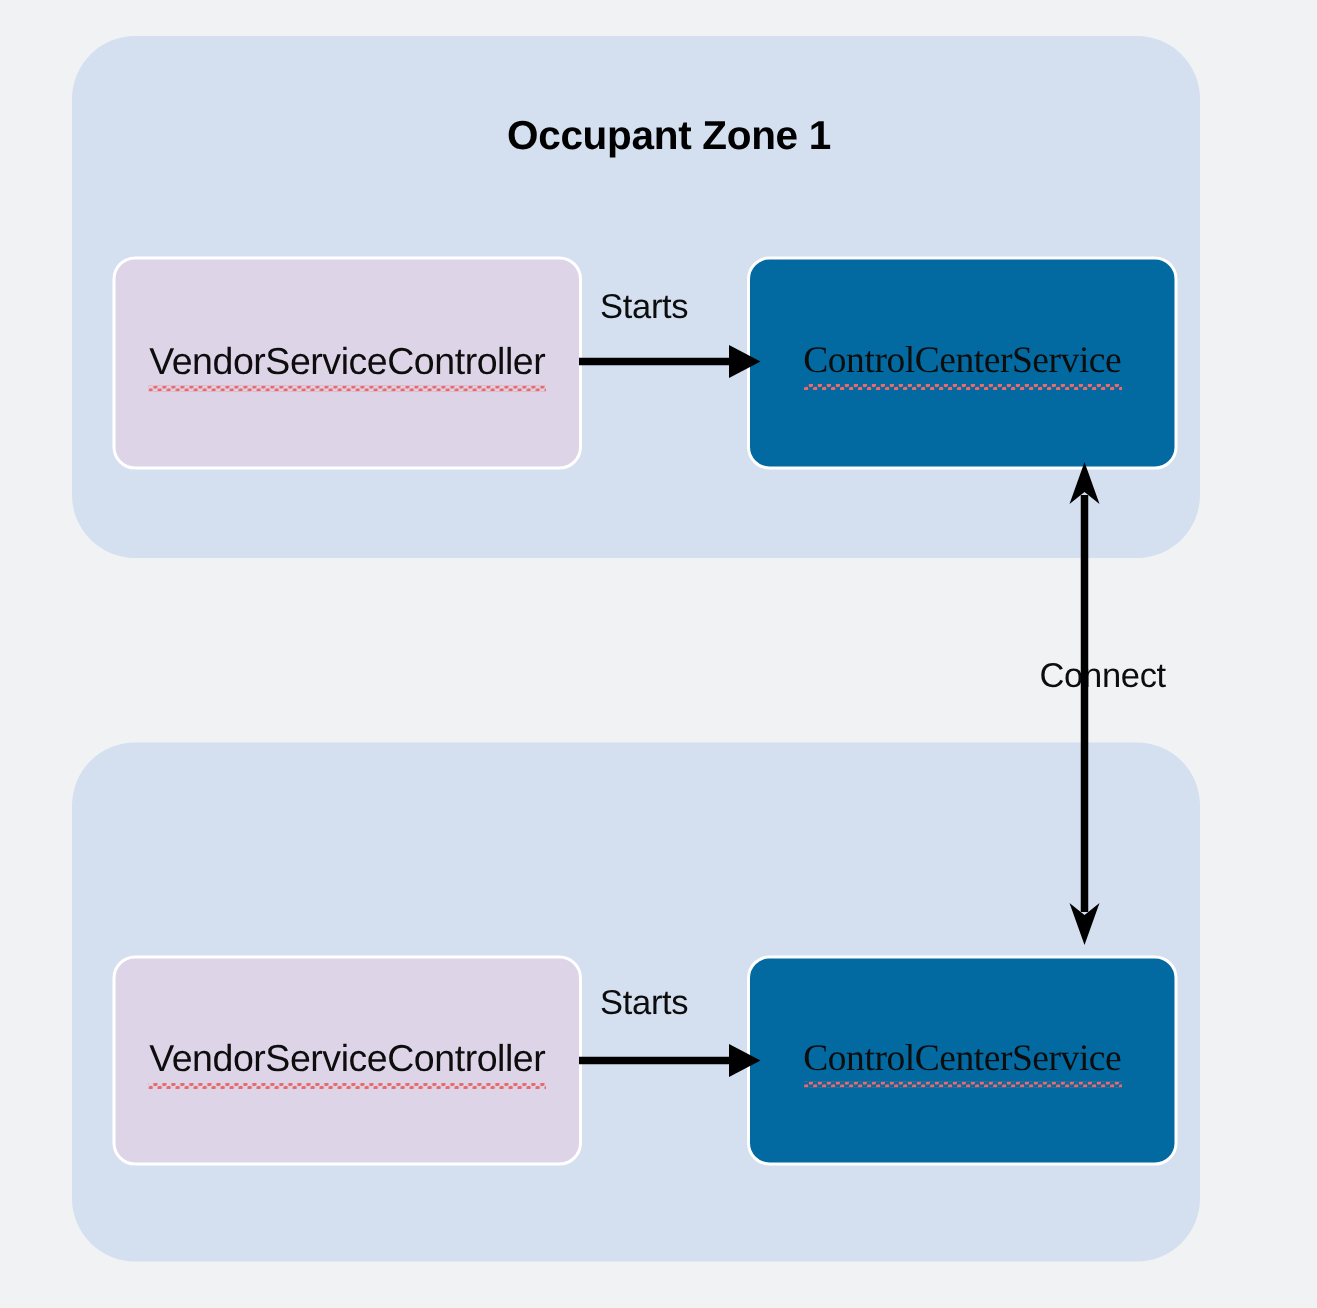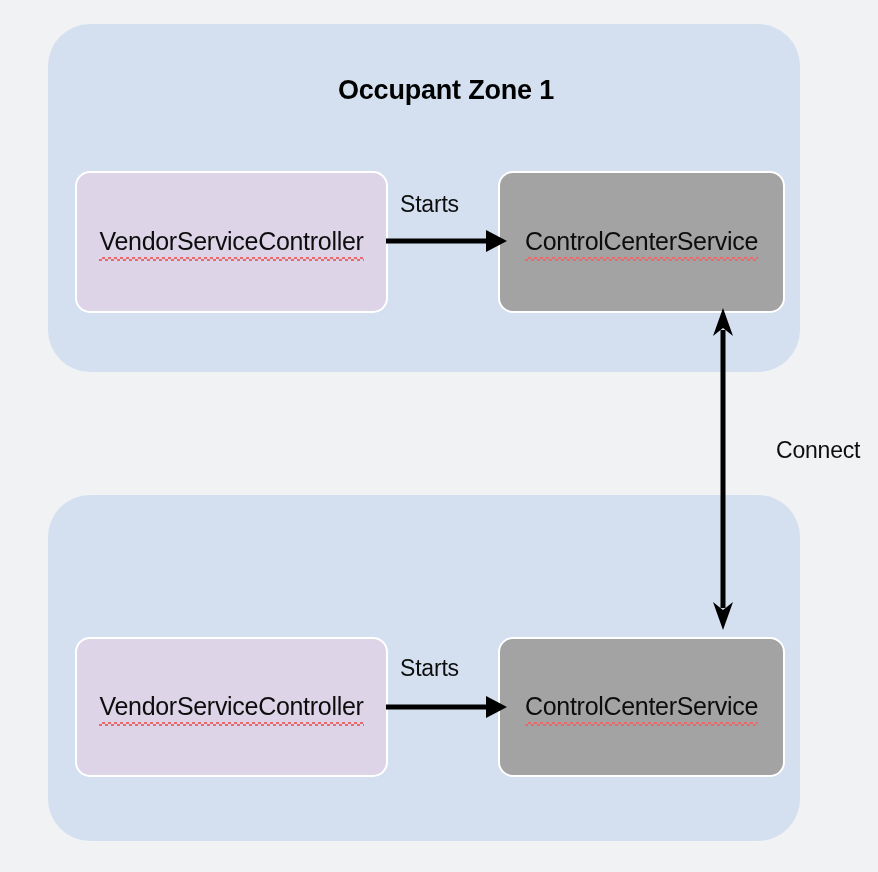--- a/index.html
+++ b/index.html
@@ -49,21 +49,21 @@
     position: absolute;
     box-sizing: border-box;
     border-radius: 15px;
     border: 2px solid #ffffff;
     display: flex;
     align-items: center;
     justify-content: center;
     overflow: visible;
   }
   .node.purple { background: #ddd4e8; }
-  .node.green  { background: #a3a3a3; }
+  .node.green  { background: #0369a1; font-family: Liberation Serif, serif; }
 
   .node-label {
     font-size: 25px;
     color: #0d0d0d;
     white-space: nowrap;
     letter-spacing: -0.3px;
     position: relative;
     padding-bottom: 2px;
   }
   
@@ -100,21 +100,21 @@
     position: absolute;
     font-size: 23px;
     color: #0d0d0d;
     white-space: nowrap;
     letter-spacing: -0.2px;
   }
   .edge-label.bold { font-weight: normal; }
 
   #label-starts-1 { left: 400px; top: 191px; }
   #label-starts-2 { left: 400px; top: 655px; }
-  #label-connect  { left: 776px; top: 437px; }
+  #label-connect  { left: 693px; top: 437px; }
 </style>
 </head>
 <body>
 
 <div id="canvas">
 
   <div class="zone" id="zone-1">
     <div class="zone-title">Occupant Zone 1</div>
   </div>
 

